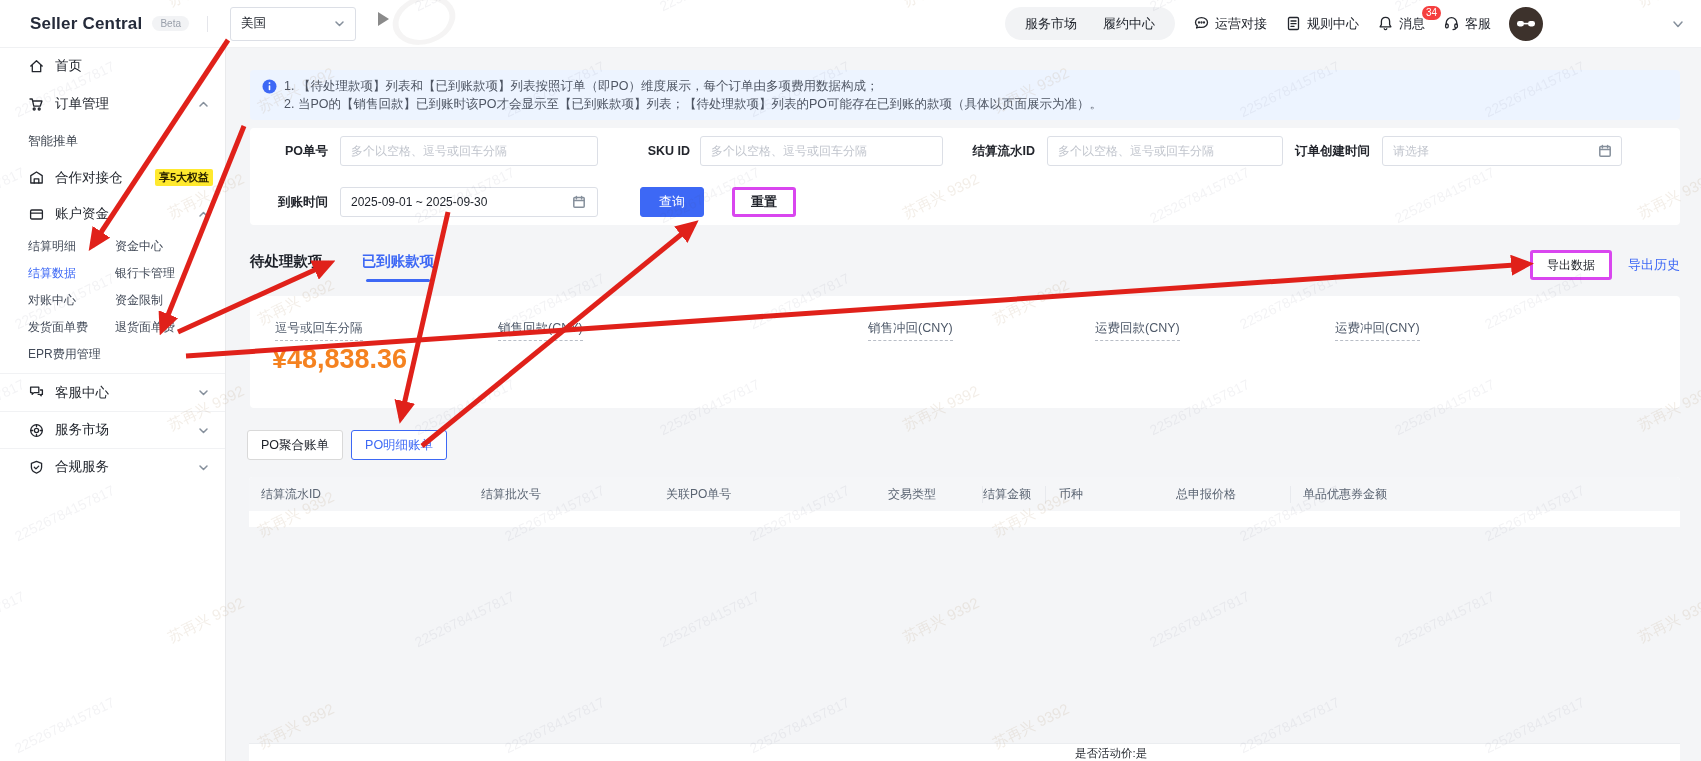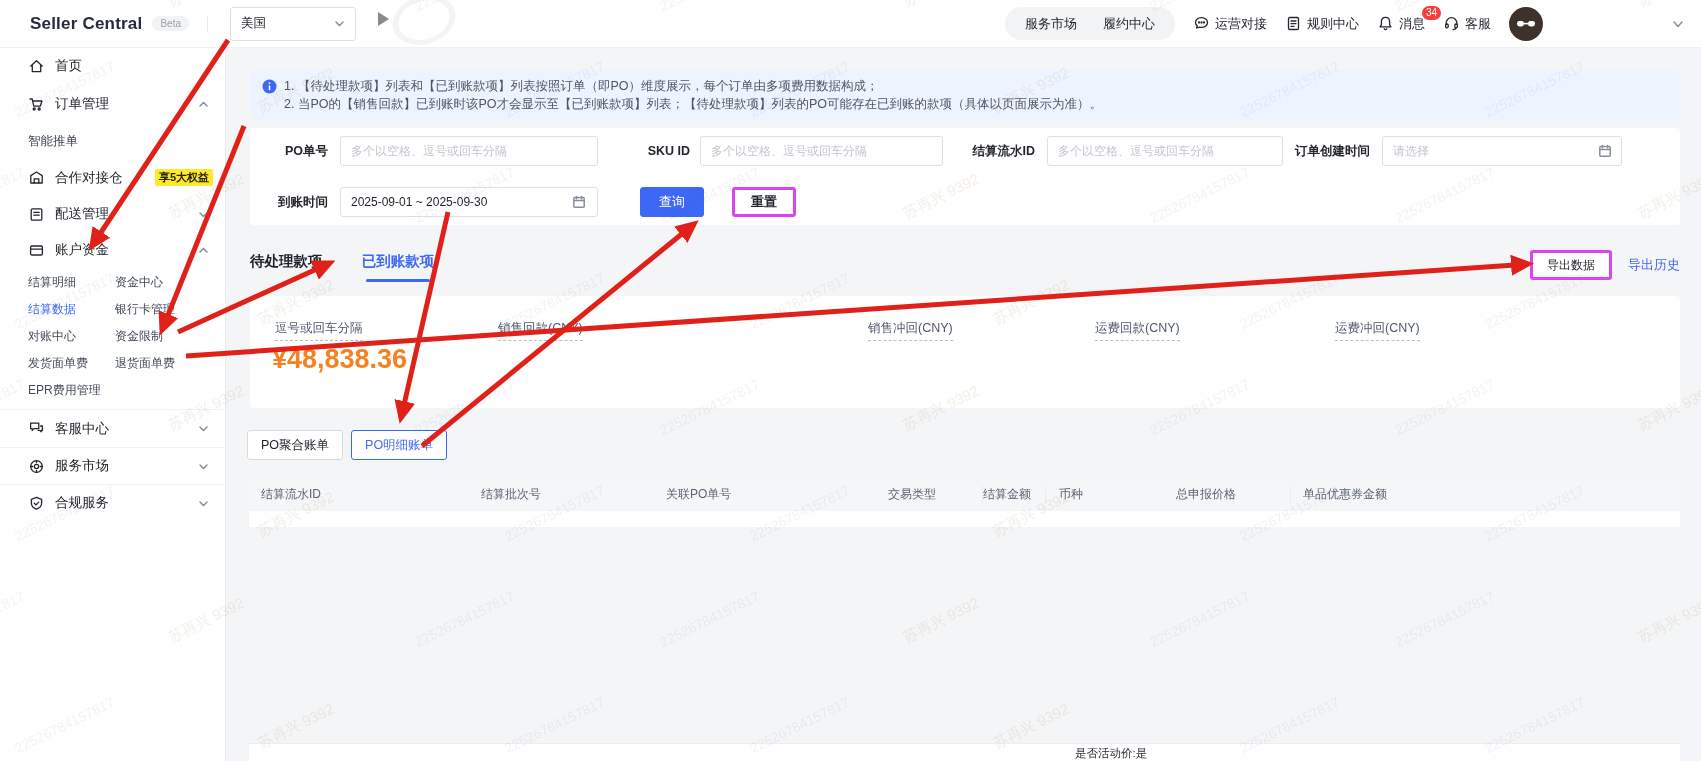--- a/index.html
+++ b/index.html
@@ -200,34 +200,20 @@
   </div>
   <div class="srow" style="height:37px">
     <span class="sicon">
         <svg class="icon" width="17" height="17" viewBox="0 0 17 17">
           <path d="M2.8 14V6.6L8.5 3l5.7 3.6V14z"></path>
           <path d="M6.2 14V9.8h4.6V14"></path>
         </svg>
       </span>
     <span>合作对接仓</span>
     <span class="ybadge">享5大权益</span>
-  </div>
-  <div class="srow" style="height:36px">
-    <span class="sicon">
-        <svg class="icon" width="17" height="17" viewBox="0 0 17 17">
-          <rect x="3.2" y="2.8" width="10.6" height="11.4" rx="1.2"></rect>
-          <path d="M5.8 6.4h5.4M5.8 9.2h5.4"></path>
-        </svg>
-      </span>
-    <span>配送管理</span>
-    <span class="chev">
-        <svg class="chevi" width="11" height="11" viewBox="0 0 11 11">
-          <polyline points="2,4 5.5,7.5 9,4"></polyline>
-        </svg>
-      </span>
   </div>
   <div class="srow" style="height:36px">
     <span class="sicon">
         <svg class="icon" width="17" height="17" viewBox="0 0 17 17">
           <rect x="2.6" y="4" width="11.8" height="9" rx="1.2"></rect>
           <path d="M2.6 7.2h11.8"></path>
         </svg>
       </span>
     <span>账户资金</span>
     <span class="chev">

